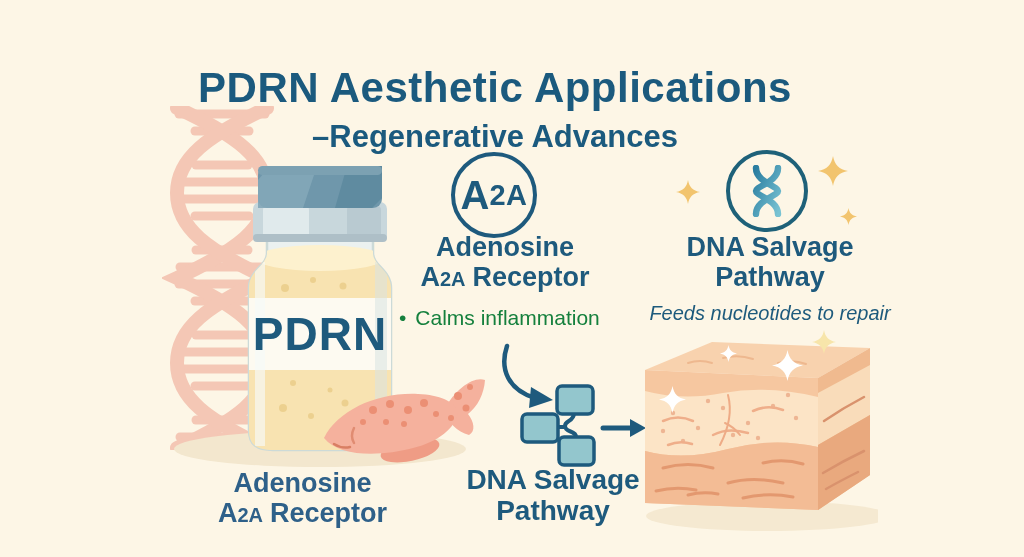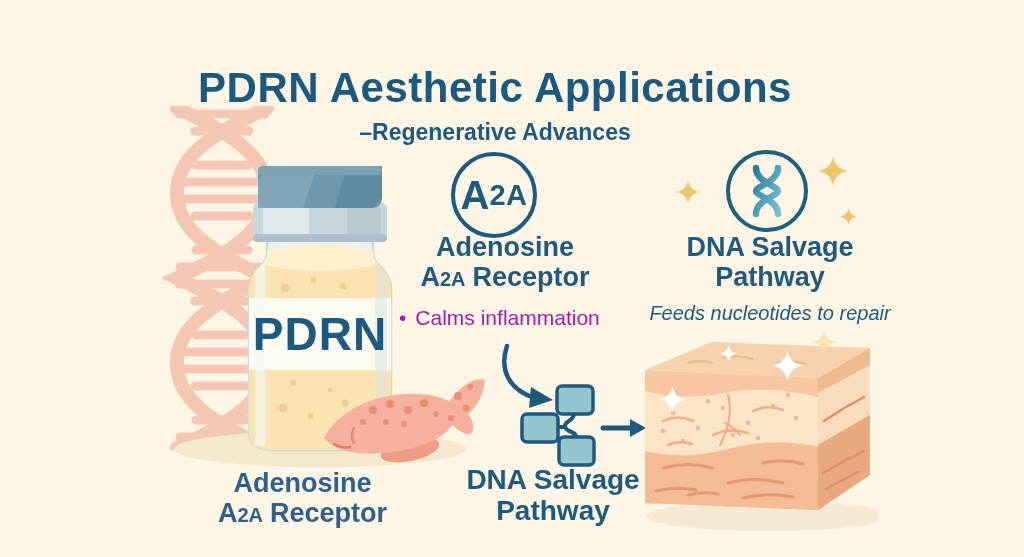--- a/index.html
+++ b/index.html
@@ -8,37 +8,37 @@
     position:relative; width:1024px; height:557px;
     background:#fdf6e6; overflow:hidden;
     font-family:"Liberation Sans", sans-serif;
     color:#1d5a7d;
   }
   .abs { position:absolute; }
 
   
   #header { left:0; top:22px; width:990px; text-align:center;margin-top:42px; }
   .title-line { font-size:42px; font-weight:bold; letter-spacing:.5px; color:#1b5a7e; }
-  .subtitle-line { font-size:23px; font-weight:bold; margin-top:7px; color:#1b5a7e; }
+  .subtitle-line { font-size:31px; font-weight:bold; margin-top:7px; color:#1b5a7e; }
 
   
   #a2a-badge {
     left:451px; top:152px; width:86px; height:86px;
     border:4.5px solid #1e5a7d; border-radius:50%;
     display:flex; align-items:center; justify-content:center;
     font-weight:bold; color:#1e5a7d;
   }
   #a2a-badge .badge-main { font-size:40px; }
   #a2a-badge .badge-sub  { font-size:29px; letter-spacing:.5px; }
   #receptor-text { left:383px; top:232px; width:244px; text-align:center; }
   .h-line { font-size:27px; font-weight:bold; line-height:30px; color:#1e5a7d; }
   .sub-cap { font-size:20px; }
   .rest-word { margin-left:7px; }
   #receptor-bullets { margin-top:10px; text-align:left; padding-left:16px;
-    font-size:21px; line-height:27px; color:#a21caf; }
+    font-size:21px; line-height:27px; color:#15803d; }
   .bullet-dot { margin-right:9px; }
 
   
   #dna-badge {
     left:726px; top:150px; width:82px; height:82px;
     border:4px solid #1e6179; border-radius:50%;
     display:flex; align-items:center; justify-content:center;
   }
   #salvage-text { left:640px; top:232px; width:260px; text-align:center; }
   .desc-line { font-size:20px; margin-top:10px; color:#1d5a7c;font-style:italic; }

